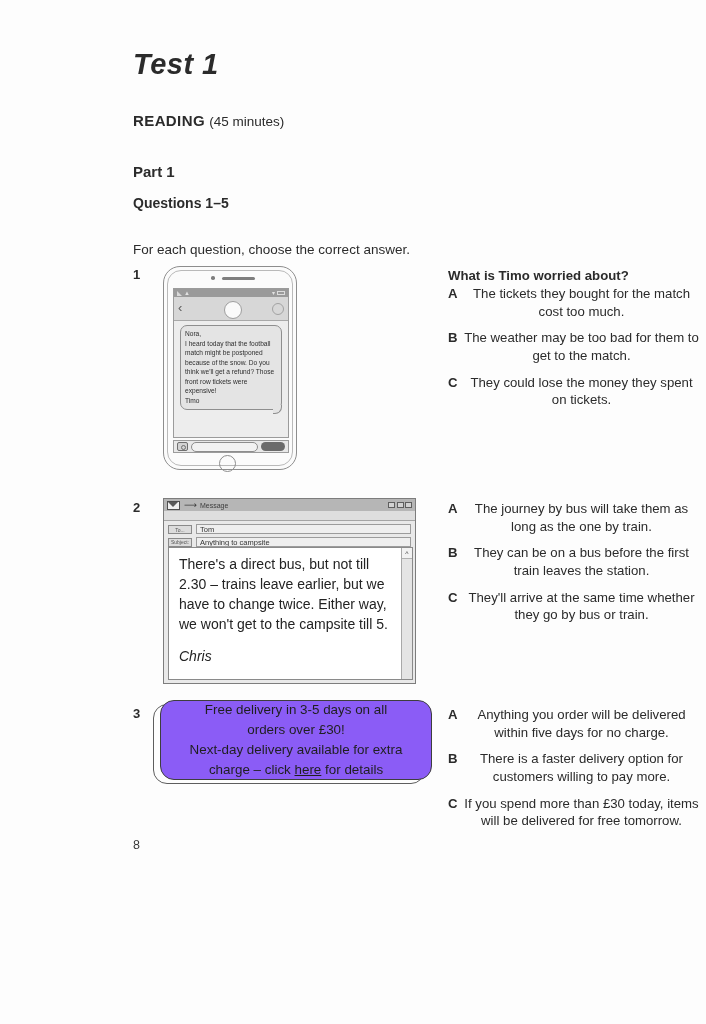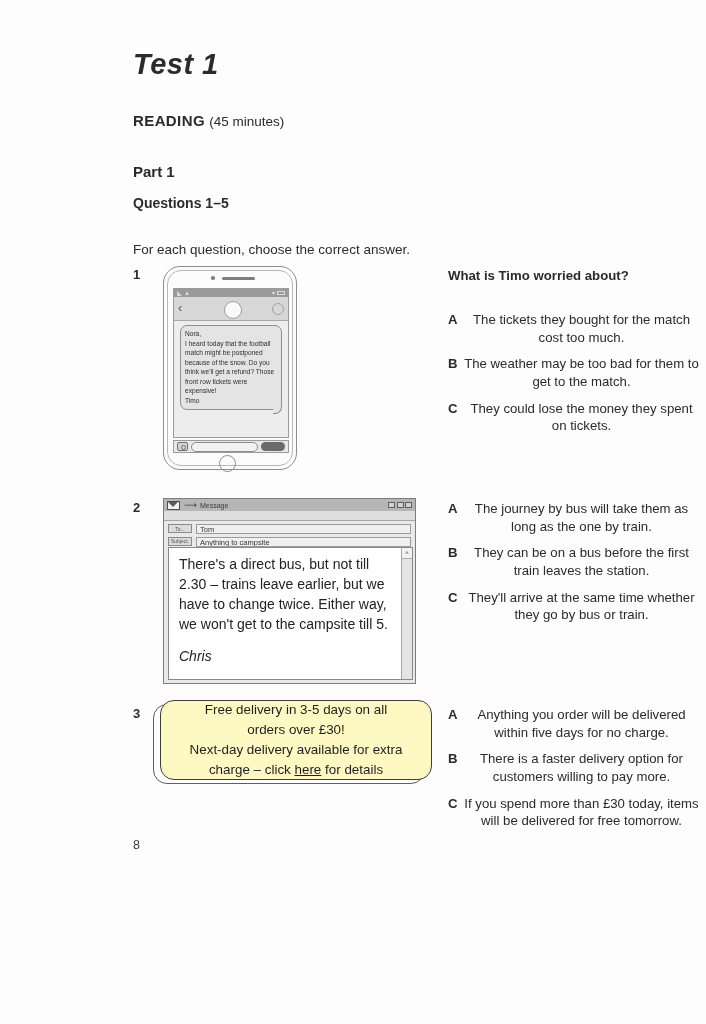--- a/index.html
+++ b/index.html
@@ -78,21 +78,21 @@
     color: #2b2b2b;
   }
   .options {
     position: absolute;
     width: 252px;
     left: 448px;
   }
   .opt-question {
     font-size: 13.2px;
     font-weight: bold;
-    margin-bottom: 28px;
+    margin-bottom: 2px;
     color: #2b2b2b;
   }
   .opt-row {
     display: flex;
     margin-bottom: 9px;
     font-size: 13.2px;
     line-height: 1.34;
     color: #2b2b2b;
   }
   .opt-letter {
@@ -359,21 +359,21 @@
   .email-toolbar {
     height: 9px;
     background: #dedede;
     border-bottom: 0.8px solid #a5a5a5;
   }
   .email-fields {
     padding: 3px 4px;
   }
   .email-field-row {
     display: flex;
-    align-items: flex-start;
+    align-items: flex-end;
     gap: 4px;
     margin-bottom: 2.5px;
   }
   .field-label {
     width: 24px;
     height: 9px;
     background: #dcdcdc;
     border: 0.8px solid #8a8a8a;
     font-size: 5px;
     color: #555;
@@ -448,21 +448,21 @@
     box-sizing: border-box;
   }
   .notice-inner {
     position: absolute;
     left: 160px;
     top: 700px;
     width: 272px;
     height: 80px;
     border: 1.4px solid #3e3e3e;
     border-radius: 14px;
-    background: #fef9c3;
+    background: #8b5cf6;
     box-sizing: border-box;
     display: flex;
     flex-direction: column;
     align-items: center;
     justify-content: center;
     text-align: center;
     font-size: 13.4px;
     line-height: 1.5;
     color: #1f1f1f;
     padding: 0 10px;

